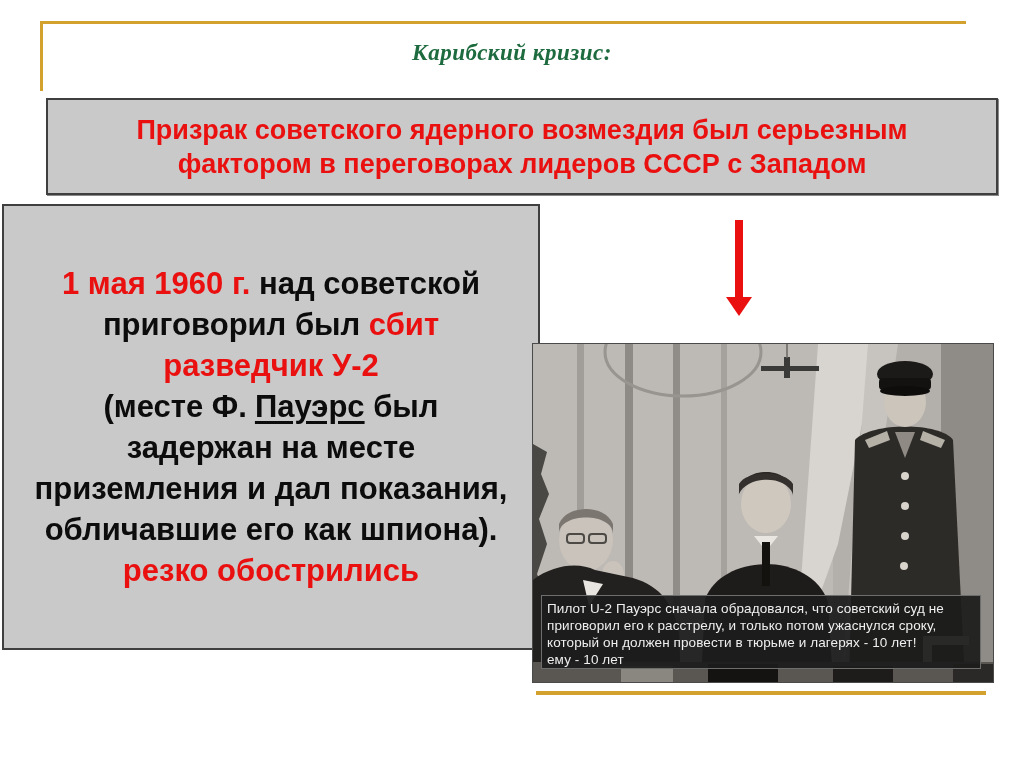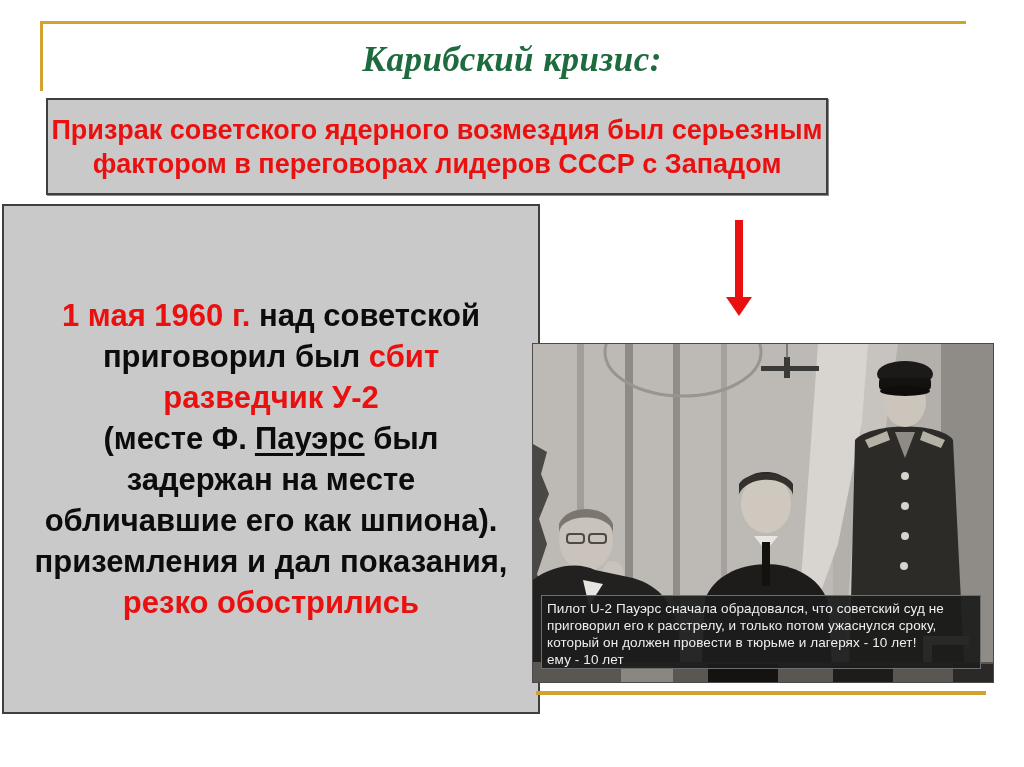--- a/index.html
+++ b/index.html
@@ -11,40 +11,40 @@
   }
   html,body{margin:0;padding:0;background:#ffffff;}
   .slide{
     position:relative;width:1024px;height:767px;overflow:hidden;
     background:#fff;font-family:"Liberation Sans", sans-serif;
   }
   .gold-line{position:absolute;background:var(--gold);}
   .title{
     position:absolute;left:0;top:40px;width:1024px;text-align:center;
     font-family:"Liberation Serif", serif;font-style:italic;font-weight:bold;
-    font-size:35px;color:var(--green);letter-spacing:0.5px;
+    font-size:23px;color:var(--green);letter-spacing:0.5px;
   }
   .top-box{
-    position:absolute;left:46px;top:98px;width:782px;height:97px;
+    position:absolute;left:46px;top:98px;width:952px;height:97px;
     background:var(--gray);border:2px solid var(--border);box-sizing:border-box;
     display:flex;align-items:center;justify-content:center;
     box-shadow:1px 1px 0 #8a8a8a;
   }
   .top-box-text{
     white-space:pre-line;text-align:center;color:var(--red);
     font-weight:bold;font-size:27px;line-height:34px;
   }
   .arrow{position:absolute;left:735px;top:220px;width:8px;height:78px;background:var(--red);}
   .arrow-head{
     position:absolute;left:726px;top:297px;width:0;height:0;
     border-left:13px solid transparent;border-right:13px solid transparent;
     border-top:19px solid var(--red);
   }
   .main-box{
-    position:absolute;left:2px;top:204px;width:538px;height:510px;
+    position:absolute;left:2px;top:204px;width:538px;height:446px;
     background:var(--gray);border:2px solid var(--border);box-sizing:border-box;
     display:flex;align-items:center;justify-content:center;
   }
   .main-box-text{
     text-align:center;font-weight:bold;font-size:31px;line-height:41px;
     width:100%;
   }
   .main-box-text .red{color:var(--red);}
   .main-box-text .black{color:#0c0c0c;}
   .main-box-text .u{text-decoration:underline;text-underline-offset:4px;margin-left:8px;}
@@ -79,22 +79,22 @@
   <div class="arrow"></div>
   <div class="arrow-head"></div>
 
   <div class="main-box">
     <div class="main-box-text">
         <div><span class="red">1 мая 1960 г.</span><span class="black"> над советской</span></div>
         <div><span class="black">приговорил был </span><span class="red">сбит</span></div>
         <div><span class="red">разведчик У-2</span></div>
         <div><span class="black">(месте Ф.</span><span class="black u">Пауэрс</span><span class="black"> был</span></div>
         <div><span class="black">задержан на месте</span></div>
+        <div><span class="black">приземления и дал показания,</span></div>
         <div><span class="black">обличавшие его как шпиона).</span></div>
-        <div><span class="black">приземления и дал показания,</span></div>
         <div><span class="red">резко обострились</span></div>
       </div>
   </div>
 
   <div class="photo">
     <svg width="460" height="338" viewBox="0 0 460 338">
 
       <g>
         <rect x="0" y="0" width="460" height="338" fill="#b3afab"></rect>
         <rect x="0" y="0" width="300" height="338" fill="#bdb9b4"></rect>

